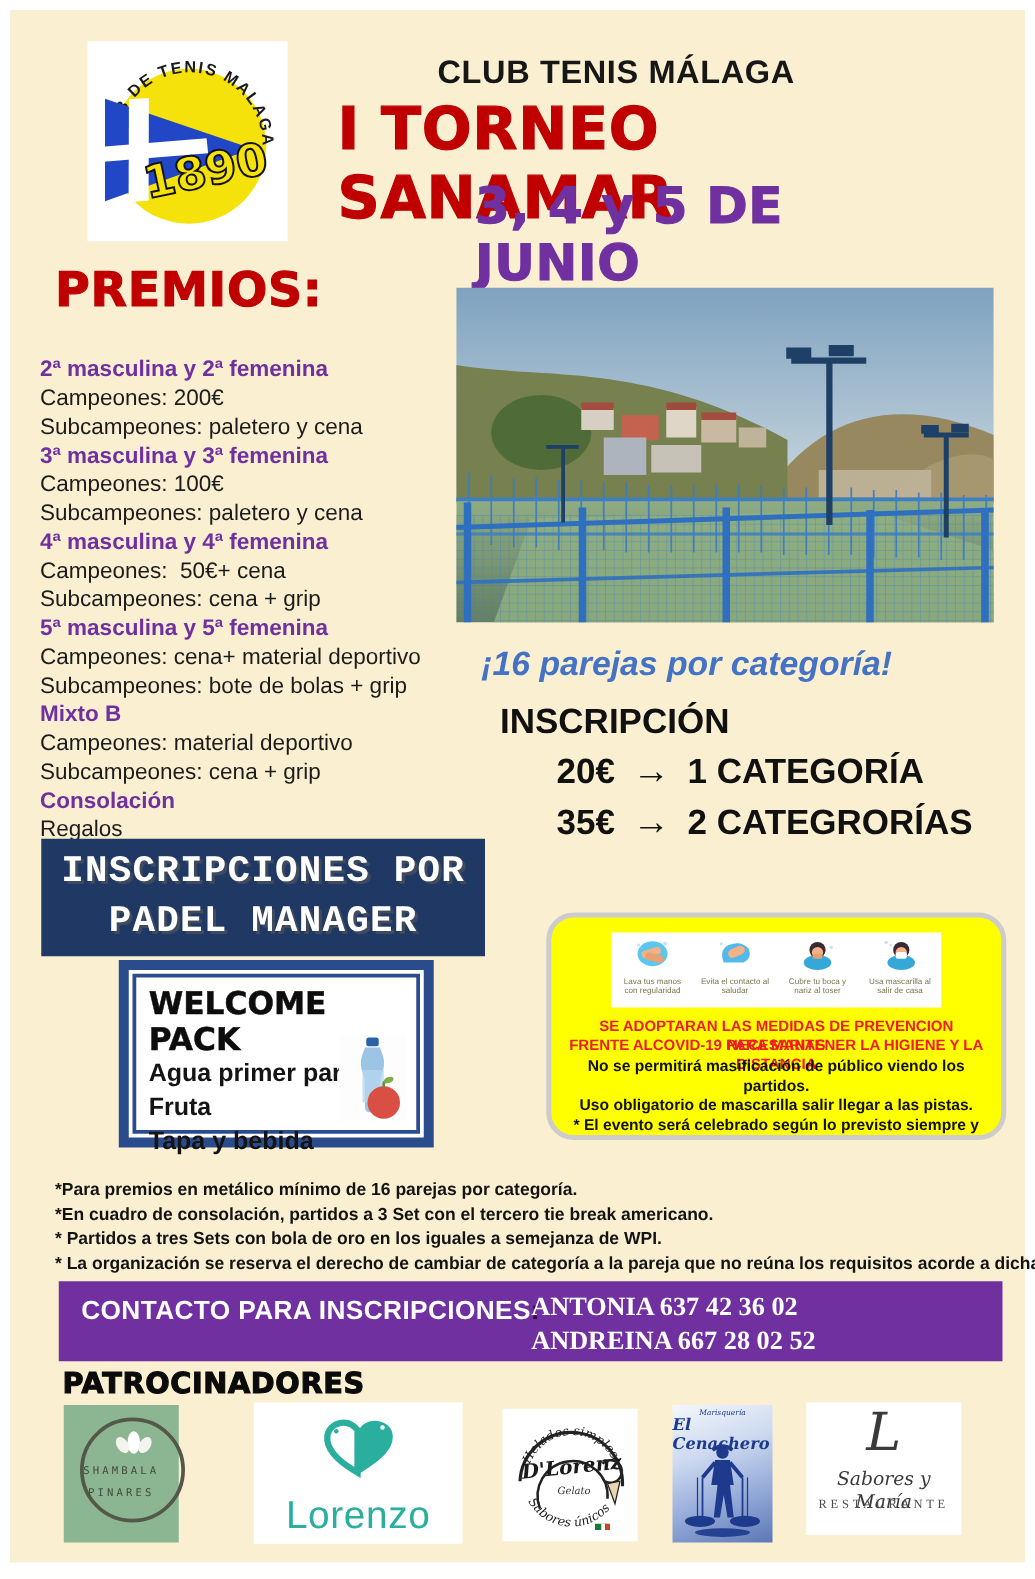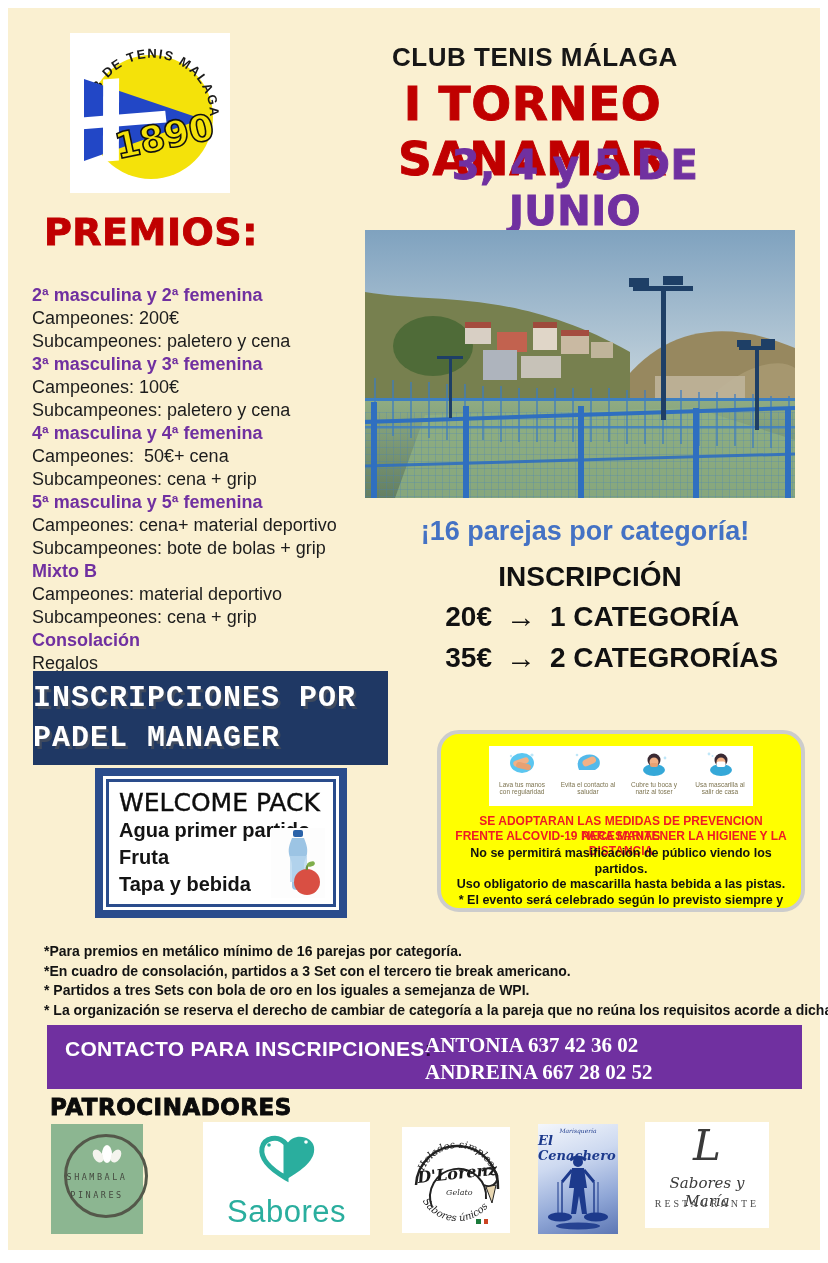--- a/index.html
+++ b/index.html
@@ -1,57 +1,57 @@
 <!DOCTYPE html>
 <html><head>
 <meta charset="utf-8">
 <style>
   html,body{margin:0;padding:0;background:#ffffff;}
   .canvas{position:relative;width:828px;height:1263px;background:#ffffff;overflow:hidden;
           font-family:"Liberation Sans",sans-serif;}
   .paper{position:absolute;left:8px;top:8px;width:812px;height:1242px;background:#FAF0D1;}
   .abs{position:absolute;}
-  .center{text-align:center;}
+  .center{}
   .chunky{-webkit-text-stroke:0.9px currentColor;letter-spacing:0.5px;font-family:"DejaVu Sans",sans-serif;}
 
   
   .club-line{left:350px;top:42px;width:370px;font-size:26px;font-weight:bold;color:#171717;letter-spacing:0.5px;}
   .main-title{left:270px;top:76px;width:525px;font-size:47px;font-weight:bold;color:#C00000;}
   .dates-line{left:380px;top:142px;width:390px;font-size:40px;font-weight:bold;color:#7030A0;}
   .logo-box{left:70px;top:33px;width:160px;height:160px;background:#ffffff;}
 
   
   .premios-heading{left:44px;top:210px;font-size:38px;font-weight:bold;color:#C00000;}
   .premios-list{left:32px;top:284px;width:335px;}
   .premio-line{white-space:pre-wrap;font-size:18px;line-height:23px;color:#1c1c1c;}
   .premio-line.s-cat{color:#7030A0;font-weight:bold;}
 
   
   .photo{left:365px;top:230px;width:430px;height:268px;}
 
   
-  .parejas{left:385px;top:516px;width:400px;font-size:27px;font-weight:bold;color:#4472C4;}
+  .parejas{left:385px;top:516px;width:400px;font-size:27px;font-weight:bold;color:#4472C4;font-style:italic;}
   .ins-heading{left:400px;top:561px;width:380px;font-size:28px;font-weight:bold;color:#111;}
   .ins-row{left:420px;display:grid;grid-template-columns:72px 58px auto;align-items:center;
            font-size:28px;font-weight:bold;color:#111;}
   .ins-row .price{text-align:right;}
   .ins-row .arrow{text-align:center;font-size:30px;}
   .ins-row1{top:600px;}
   .ins-row2{top:641px;}
 
   
   .pm-box{left:33px;top:671px;width:355px;height:94px;background:#1F3864;color:#ffffff;
           display:flex;flex-direction:column;justify-content:center;}
   .pm-line{font-family:"Liberation Mono",monospace;font-weight:bold;font-size:30px;line-height:40px;
-           text-shadow:2.5px 2.5px 0 rgba(90,90,90,0.55);letter-spacing:1px;}
+           text-align:center;text-shadow:2.5px 2.5px 0 rgba(90,90,90,0.55);letter-spacing:1px;}
 
   
   .wp-outer{left:95px;top:768px;width:252px;height:150px;background:#ffffff;border:8px solid #2A4C8C;box-sizing:border-box;}
   .wp-inner{position:absolute;left:3px;top:3px;right:3px;bottom:3px;border:3px solid #2A4C8C;padding:6px 10px;box-sizing:border-box;}
-  .wp-title{font-size:25px;font-weight:normal;color:#0d0d0d;font-family:"DejaVu Sans",sans-serif;-webkit-text-stroke:0.4px #0d0d0d;}
+  .wp-title{font-size:25px;font-weight:bold;color:#0d0d0d;font-family:"DejaVu Sans",sans-serif;-webkit-text-stroke:0.4px #0d0d0d;}
   .wp-item{font-size:20px;font-weight:bold;color:#141414;line-height:27px;}
   .wp-icon{position:absolute;right:8px;bottom:6px;width:54px;height:70px;background:#fdfdfd;}
 
   
   .covid-box{left:437px;top:730px;width:368px;height:182px;background:#FFFF00;border:4px solid #cccccc;
              border-radius:22px;box-sizing:border-box;overflow:hidden;}
   .covid-strip{position:absolute;left:48px;top:12px;width:264px;height:60px;background:#ffffff;
                display:flex;justify-content:space-around;align-items:flex-start;padding-top:4px;box-sizing:border-box;}
   .covid-cell{width:58px;text-align:center;}
   .covid-caption{font-size:6.5px;line-height:7px;color:#7d7450;margin-top:1px;}
@@ -303,21 +303,21 @@
         </svg>
         <div class="covid-caption">Usa mascarilla al salir de casa</div>
       </div>
     </div>
     <div class="covid-red" style="top:80px">SE ADOPTARAN LAS MEDIDAS DE PREVENCION NECESARIAS</div>
     <div class="covid-red" style="top:95px">FRENTE ALCOVID-19 PARA MANTENER LA HIGIENE Y LA DISTANCIA</div>
     <div class="covid-black">
 
         <div>No se permitirá masificación de público viendo los partidos.</div>
 
-        <div>Uso obligatorio de mascarilla hasta bebida a las pistas.</div>
+        <div>Uso obligatorio de mascarilla salir llegar a las pistas.</div>
 
         <div>* El evento será celebrado según lo previsto siempre y cuando</div>
 
     </div>
   </div>
 
   <div class="abs footnotes">
 
       <div class="footnote">*Para premios en metálico mínimo de 16 parejas por categoría.</div>
 
@@ -350,21 +350,21 @@
     <div class="sh-text" style="top:66px">PINARES</div>
   </div>
 
   <div class="abs sp-box sp-sanamar">
     <svg width="62" height="56" viewBox="0 0 62 56" style="position:absolute;left:53px;top:10px">
       <path d="M30,12 C22,2 8,6 6,16 C4,28 16,38 30,46 L30,12 Z" fill="none" stroke="#2AAE9E" stroke-width="5"></path>
       <path d="M31,12 C38,0 56,4 58,15 C60,28 46,38 31,47 Z" fill="#2AAE9E"></path>
       <circle cx="13" cy="13" r="1.8" fill="#2AAE9E"></circle>
       <circle cx="50" cy="10" r="1.8" fill="#ffffff"></circle>
     </svg>
-    <div class="sanamar-name">Sabores</div>
+    <div class="sanamar-name">Lorenzo</div>
   </div>
 
   <div class="abs sp-box sp-dlorenz">
     <svg width="108" height="106" viewBox="0 0 108 106">
       <defs>
         <path id="dltop" d="M 20 52 A 36 36 0 0 1 90 46"></path>
         <path id="dlbot" d="M 16 62 A 40 40 0 0 0 94 64"></path>
       </defs>
       <path d="M 14 58 A 40 40 0 1 1 96 62" fill="none" stroke="#222" stroke-width="2.5"></path>
       <path d="M 30 80 A 28 28 0 1 1 84 72" fill="none" stroke="#222" stroke-width="2"></path>

